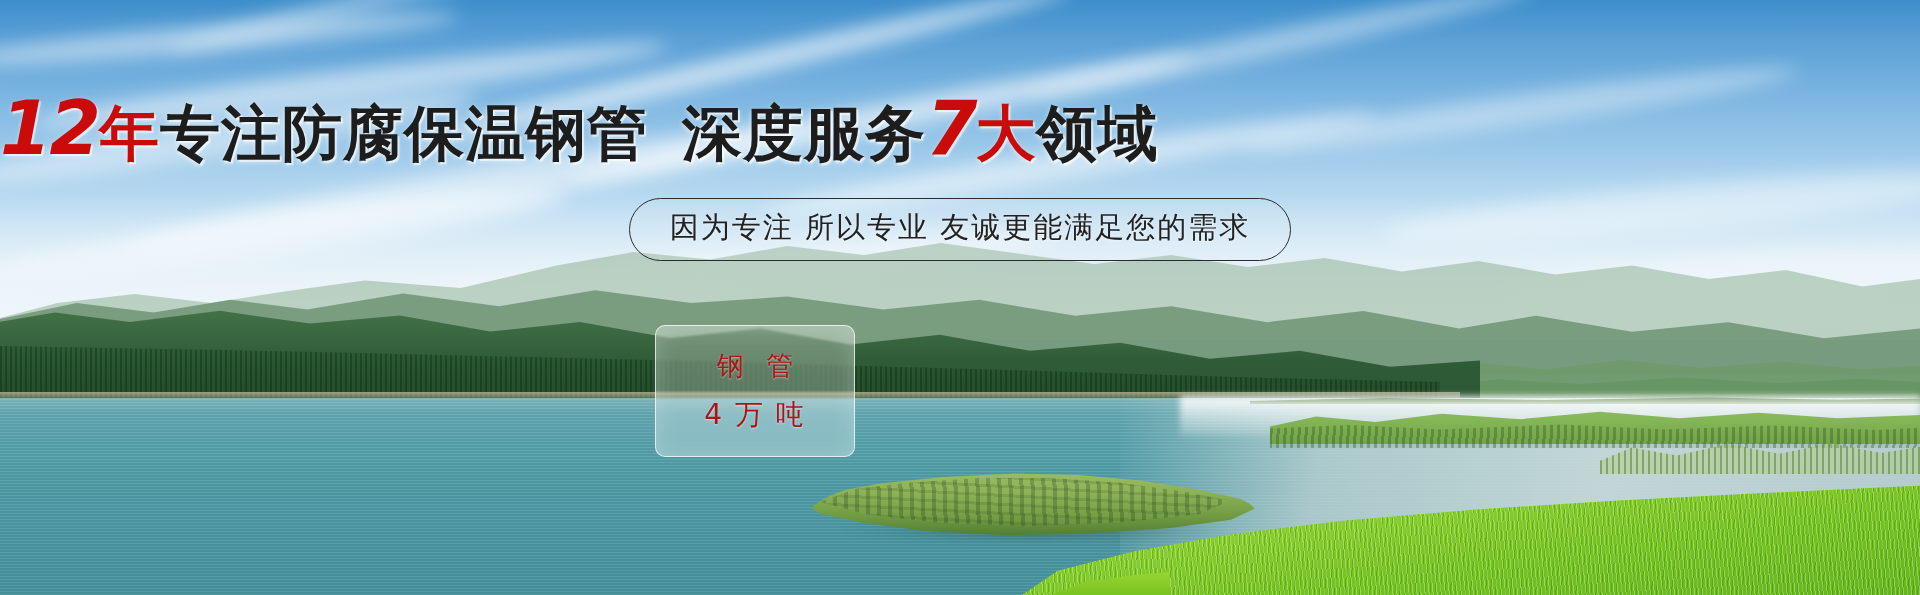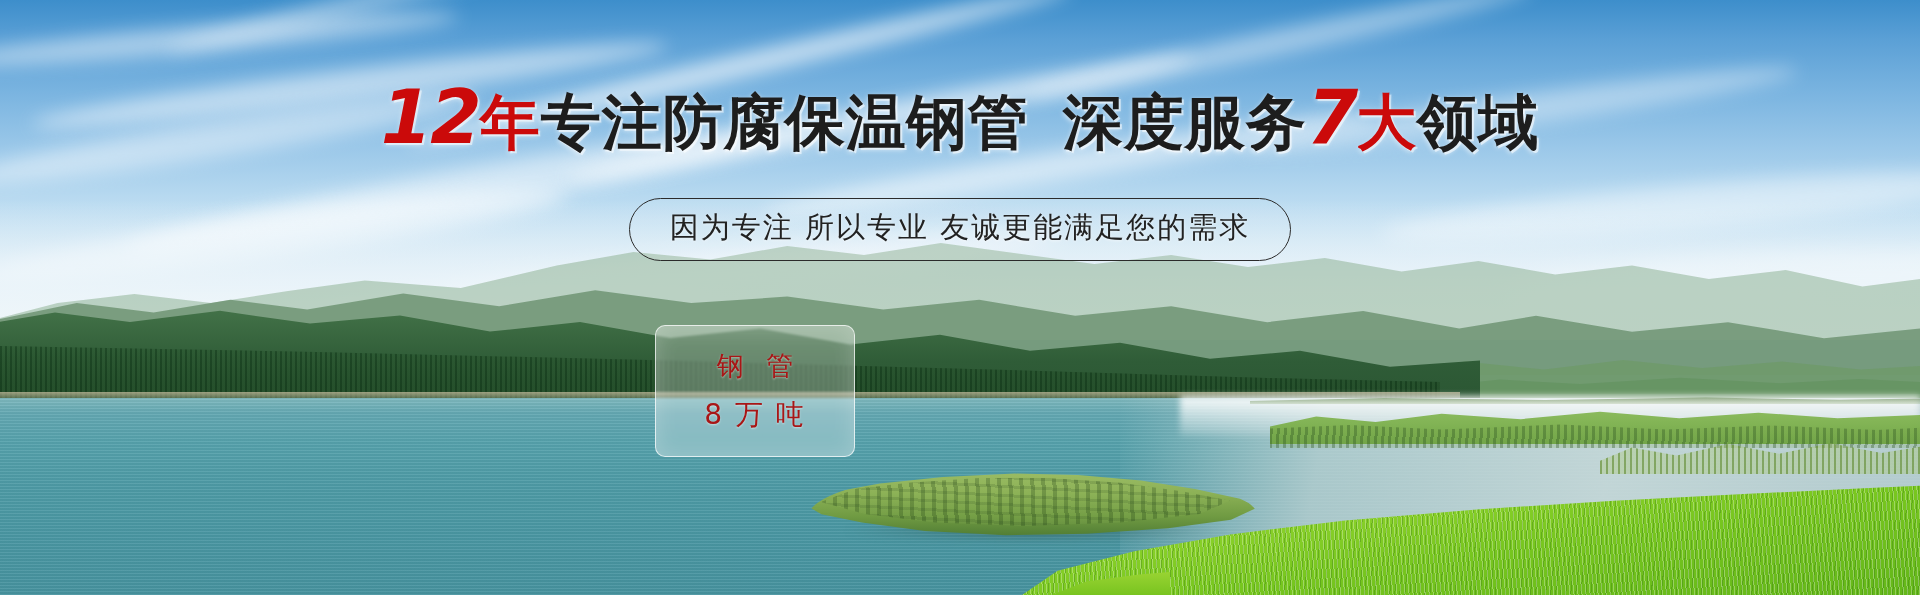--- a/index.html
+++ b/index.html
@@ -219,22 +219,21 @@
   }
   
   .far-shore {
     position:absolute; left:1250px; top:394px; width:670px; height:10px;
     background:linear-gradient(180deg, rgba(96,130,78,.85), rgba(140,170,110,.25));
     clip-path:polygon(0% 70%, 20% 40%, 44% 60%, 68% 35%, 88% 58%, 100% 45%, 100% 100%, 0% 100%);
   }
 
   
   .headline {
-    position:absolute; left:0; top:80px; width:1920px;
-    text-align:center;
+    position:absolute; left:0; top:91px; width:1920px;
     white-space:nowrap;
     font-family:"DejaVu Sans","Liberation Sans",sans-serif;
     font-weight:bold;
     font-size:60px;
     letter-spacing:1px;
     line-height:1;
     color:#1d1d1d;
     text-shadow:
        2px 2px 0 rgba(255,255,255,.55),
        0 2px 5px rgba(255,255,255,.65);
@@ -359,21 +358,21 @@
 
   <div class="subtitle-wrap">
     <div class="subtitle">因为专注 所以专业 友诚更能满足您的需求</div>
   </div>
 
   <div class="cards">
 
     <div class="card">
       <div class="card-title">钢 管</div>
       <div class="card-value">
-        <span>8 万 吨</span>
+        <span>4 万 吨</span>
       </div>
     </div>
 
 
 
   </div>
 
 </div>
 
 </body></html>

